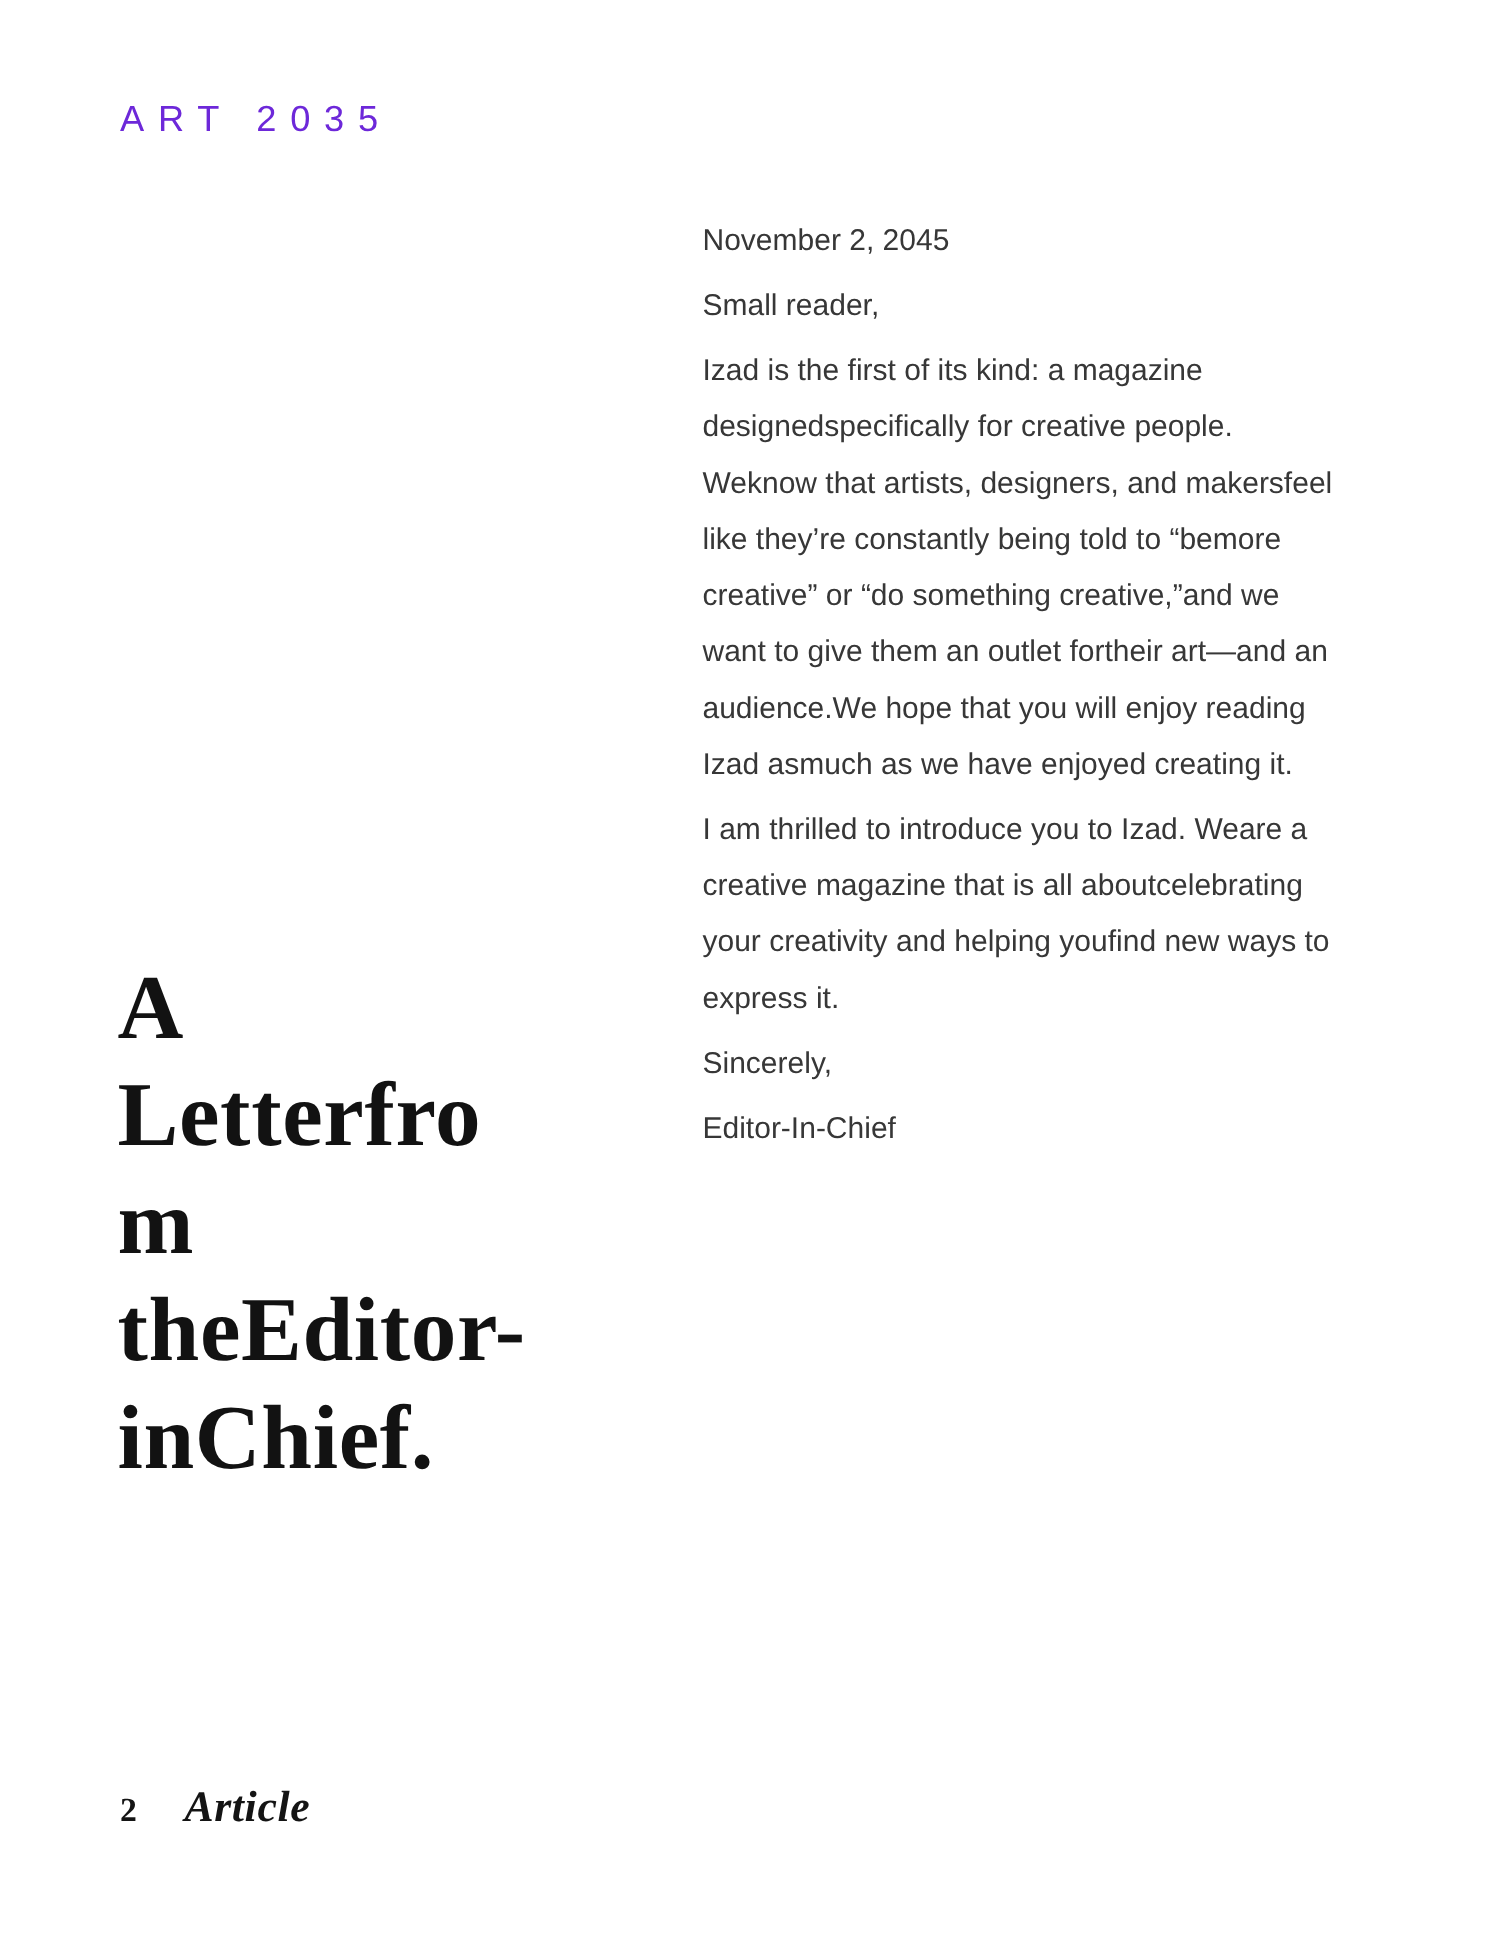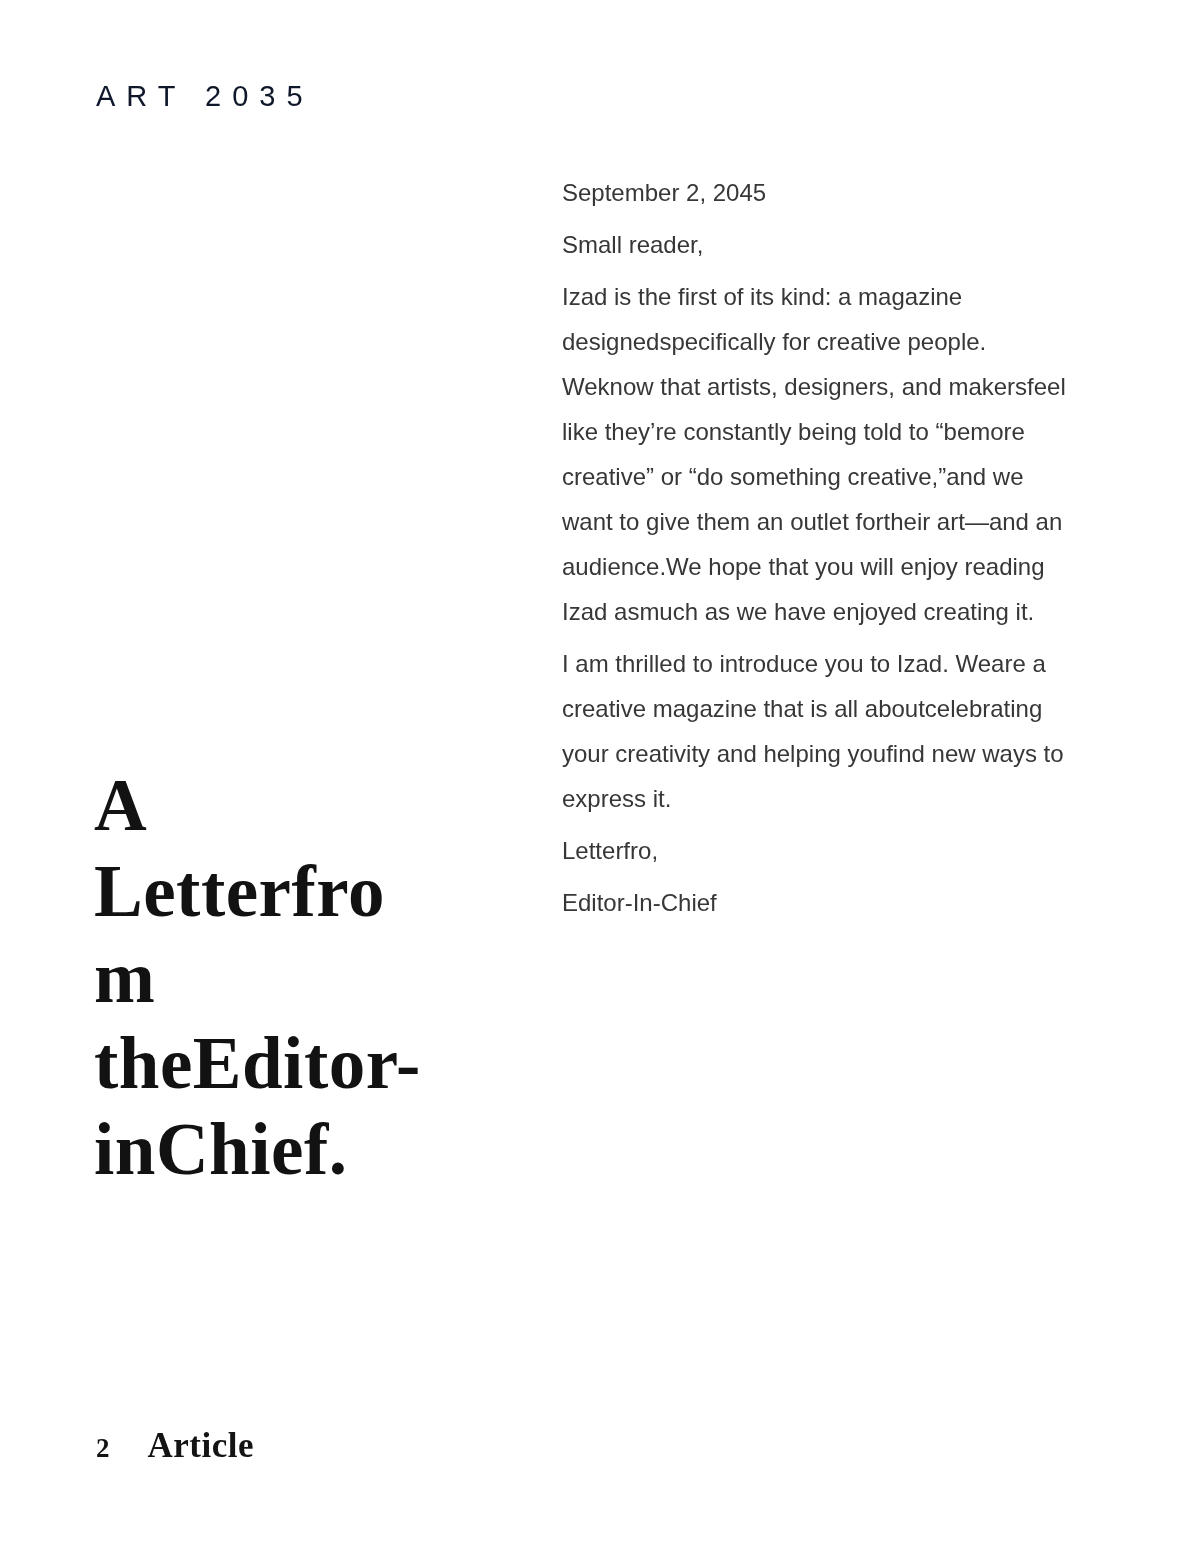--- a/index.html
+++ b/index.html
@@ -16,21 +16,21 @@
   }
 
   .brand {
     position: absolute;
     left: 96px;
     top: 80px;
     font-family: "Liberation Sans", "DejaVu Sans", sans-serif;
     font-size: 29px;
     font-weight: 400;
     letter-spacing: 11px;
-    color: #0f172a;
+    color: #6d28d9;
     white-space: nowrap;
   }
 
   .headline {
     position: absolute;
     left: 94px;
     top: 763px;
     width: 420px;
     font-family: "Liberation Serif", "DejaVu Serif", serif;
     font-size: 73px;
@@ -67,48 +67,49 @@
     color: #141414;
   }
   .footer .page-number {
     font-size: 27px;
     font-weight: 600;
   }
   .footer .section-label {
     font-size: 35px;
     font-weight: 600;
     letter-spacing: 0.5px;
+    font-style: italic;
   }
 </style>
 </head>
 <body>
 
 <div class="brand">ART 2035</div>
 
 <h1 class="headline" style="margin:0;">A
 Letterfro
 m
 theEditor-
 inChief.</h1>
 
 <div class="letter">
-  <p>September 2, 2045</p>
+  <p>November 2, 2045</p>
   <p>Small reader,</p>
   <p>Izad is the first of its kind: a magazine
 designedspecifically for creative people.
 Weknow that artists, designers, and makersfeel
 like they’re constantly being told to “bemore
 creative” or “do something creative,”and we
 want to give them an outlet fortheir art—and an
 audience.We hope that you will enjoy reading
 Izad asmuch as we have enjoyed creating it.</p>
   <p>I am thrilled to introduce you to Izad. Weare a
 creative magazine that is all aboutcelebrating
 your creativity and helping youfind new ways to
 express it.</p>
-  <p>Letterfro,</p>
+  <p>Sincerely,</p>
   <p>Editor-In-Chief</p>
 </div>
 
 <div class="footer">
   <span class="page-number">2</span>
   <span class="section-label">Article</span>
 </div>
 
 </body></html>

